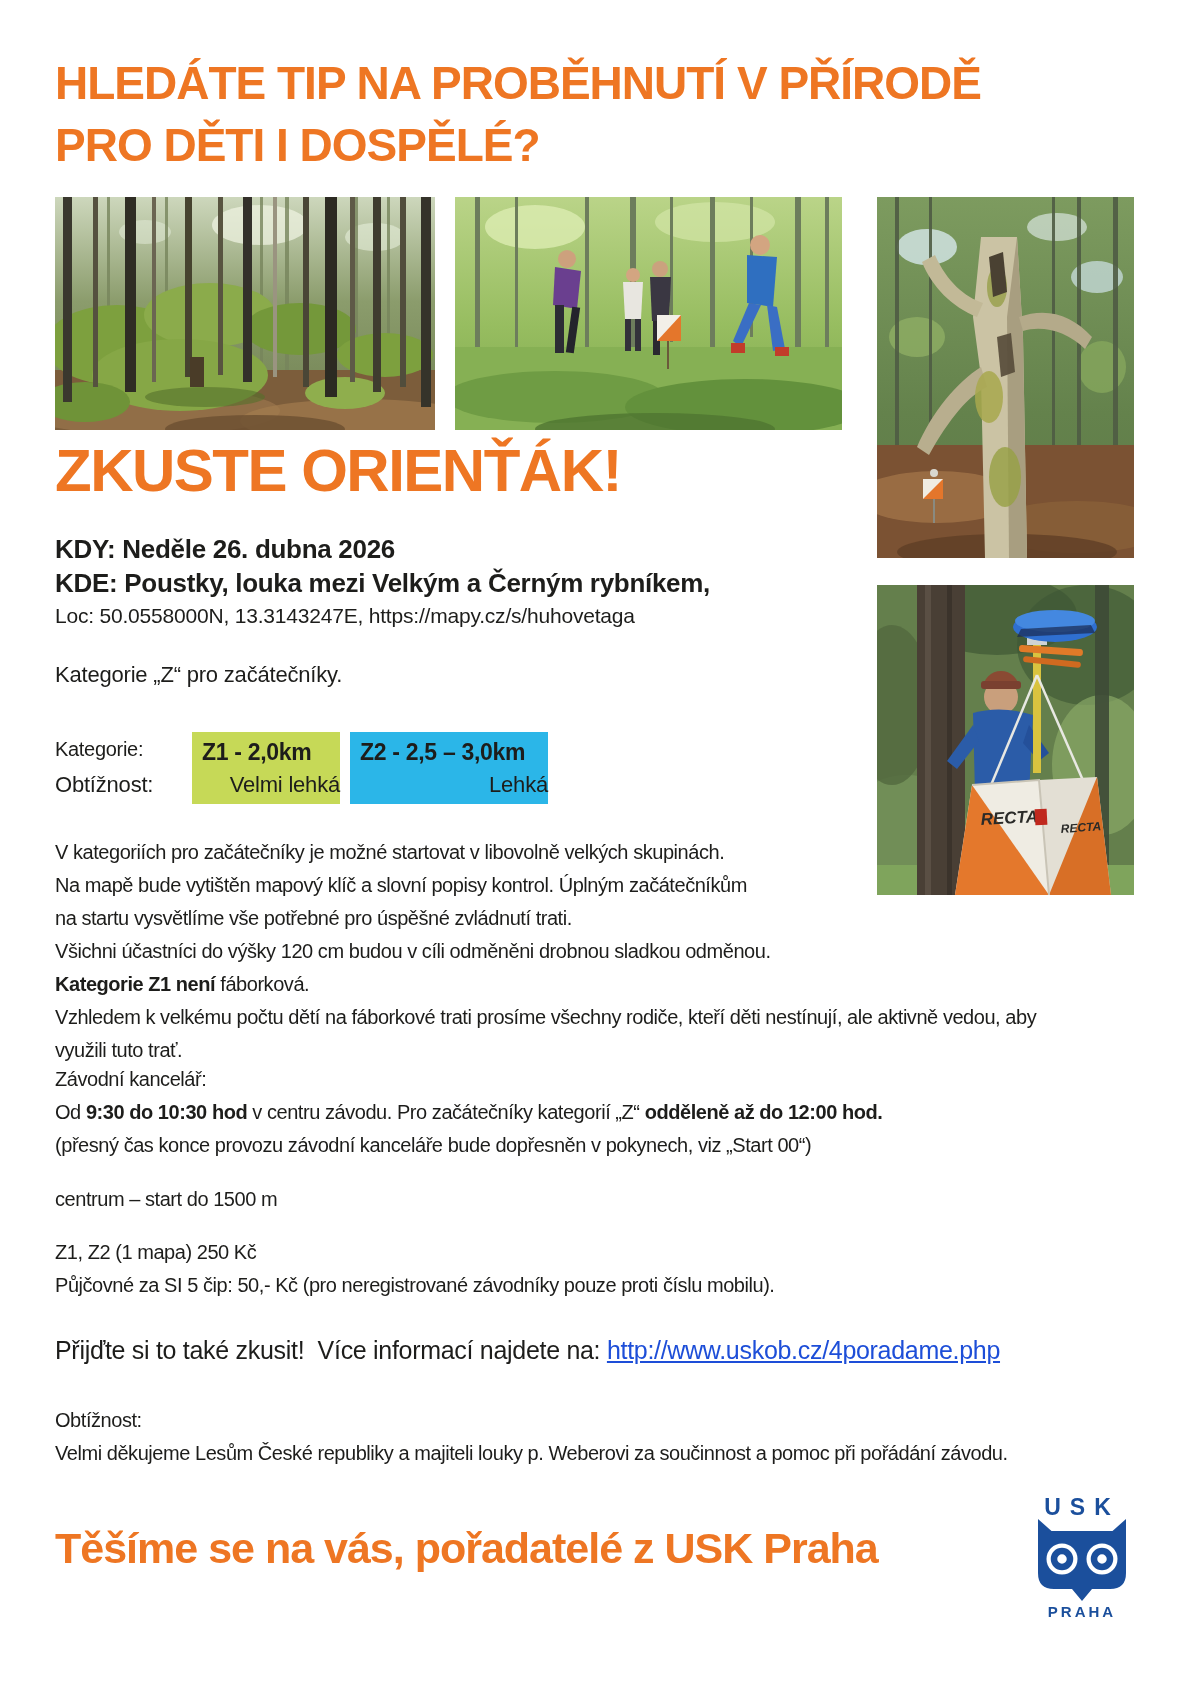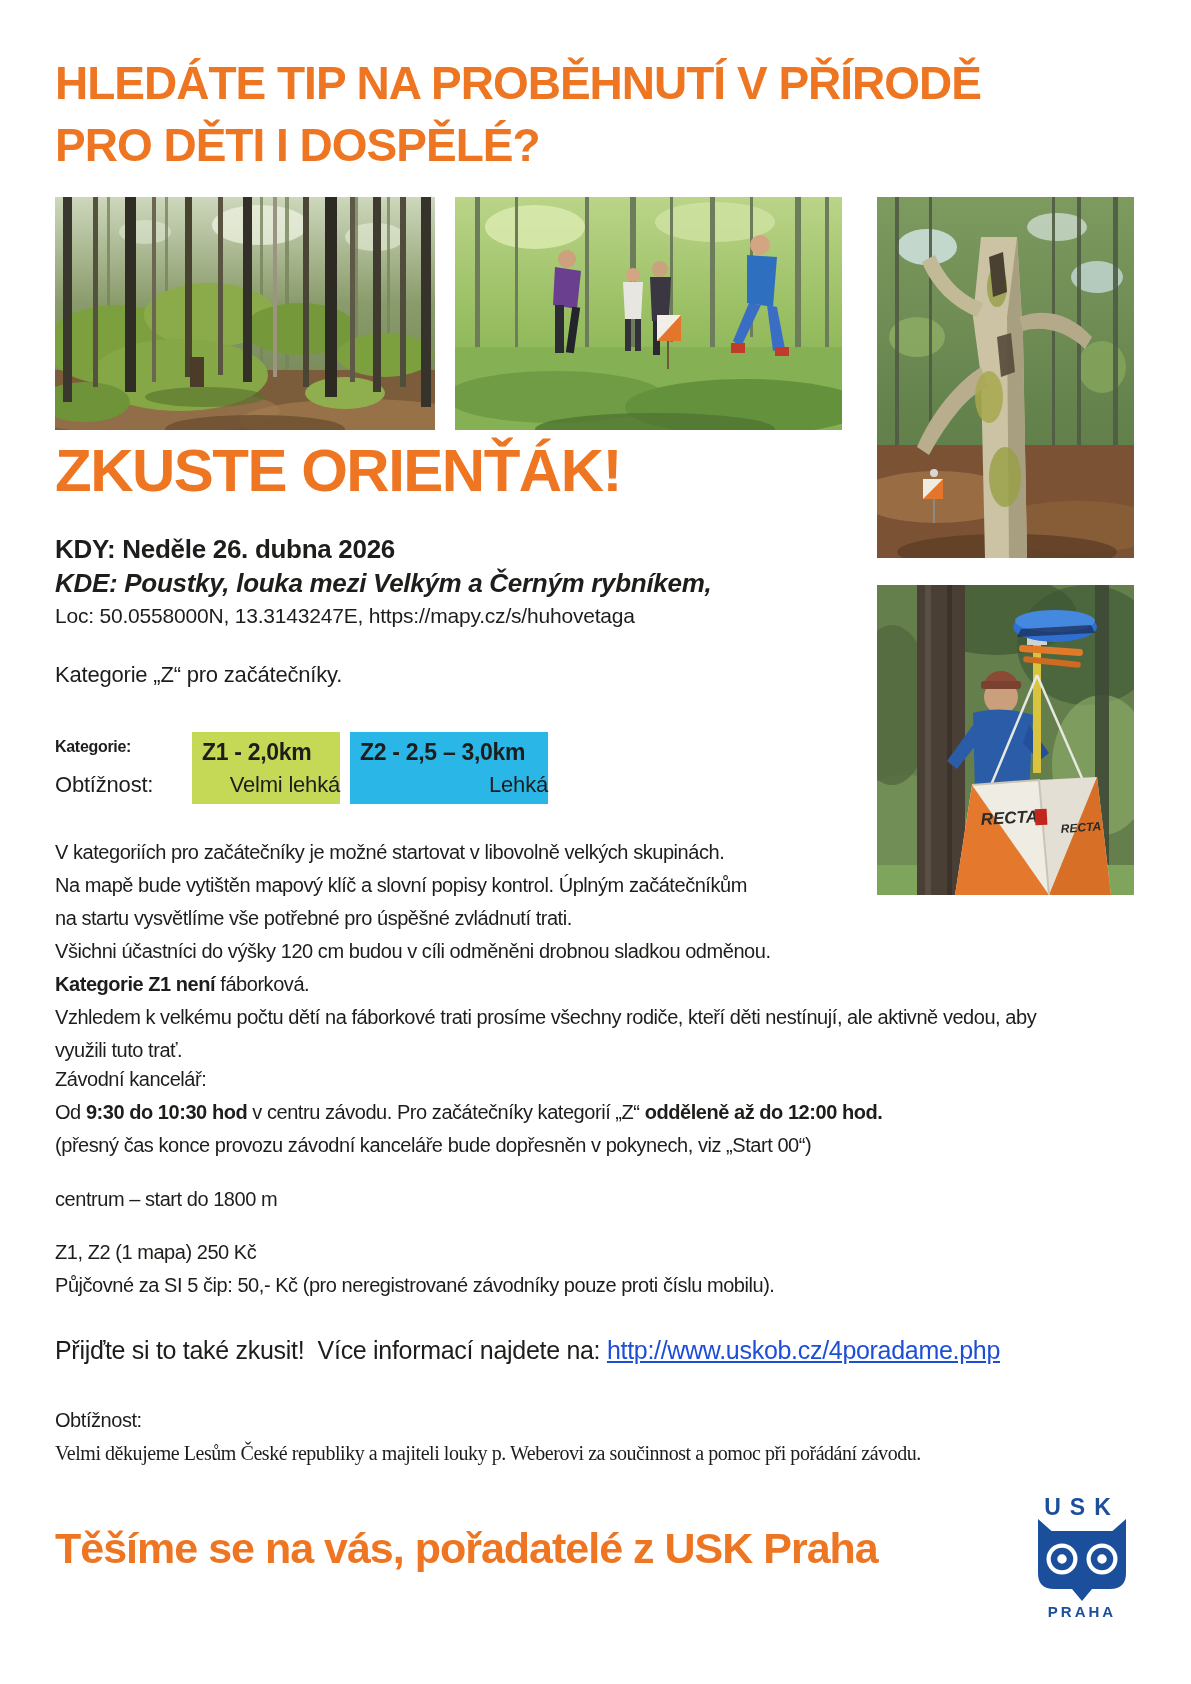--- a/index.html
+++ b/index.html
@@ -13,39 +13,39 @@
     font-size:46px;line-height:62px;font-weight:bold;letter-spacing:-1px;
     color:#ee7623;
   }
   .h2{
     left:55px;top:436px;
     font-size:60px;font-weight:bold;letter-spacing:-1.5px;color:#ee7623;
   }
   .photo{overflow:hidden;background:#89a06b;}
   .photo svg{display:block;width:100%;height:100%;}
   .kdy{left:55px;top:534px;font-size:26px;font-weight:bold;letter-spacing:-0.3px;}
-  .kde{left:55px;top:568px;font-size:26px;font-weight:bold;letter-spacing:-0.3px;font-style:italic;}
+  .kde{left:55px;top:568px;font-size:26px;font-weight:bold;letter-spacing:-0.3px;}
   .loc{left:55px;top:604px;font-size:21px;letter-spacing:-0.2px;}
   .katz{left:55px;top:662px;font-size:22px;letter-spacing:-0.2px;}
-  .cat-label1{left:55px;top:738px;font-size:16px;font-weight:bold;letter-spacing:-0.3px;}
+  .cat-label1{left:55px;top:738px;font-size:20px;font-weight:normal;letter-spacing:-0.3px;}
   .cat-label2{left:55px;top:772px;font-size:22px;letter-spacing:-0.2px;}
   .cat-box{top:732px;height:72px;box-sizing:border-box;padding:4px 0 0 10px;}
   .cat-box .nm{font-size:23px;font-weight:bold;letter-spacing:-0.3px;line-height:33px;}
   .cat-box .df{font-size:22px;letter-spacing:-0.2px;line-height:31px;text-align:right;}
   .box-z1{left:192px;width:148px;background:#c6d957;}
   .box-z2{left:350px;width:198px;background:#2bb6e8;}
   .body-text{font-size:20px;letter-spacing:-0.45px;line-height:33px;}
   .para{left:55px;top:836px;width:1105px;}
   .office{left:55px;top:1063px;width:1105px;}
   .centrum{left:55px;top:1183px;}
   .fees{left:55px;top:1236px;width:1105px;}
   .invite{left:55px;top:1336px;font-size:25px;letter-spacing:-0.3px;white-space:pre-wrap;}
   .invite a{color:#1d4ed8;text-decoration:underline;}
   .thanks-h{left:55px;top:1404px;}
-  .thanks-t{left:55px;top:1437px;width:1105px;font-family:Liberation Serif, serif;}
+  .thanks-t{left:55px;top:1437px;width:1105px;}
   .footer{
     left:55px;top:1524px;
     font-size:43px;font-weight:bold;letter-spacing:-1px;color:#ee7623;
   }
   .logo{left:1028px;top:1495px;width:108px;height:128px;}
   b{font-weight:bold;}
 </style>
 </head>
 <body>
 
@@ -288,21 +288,21 @@
     <div>Vzhledem k velkému počtu dětí na fáborkové trati prosíme všechny rodiče, kteří děti nestínují, ale aktivně vedou, aby</div>
     <div>využili tuto trať.</div>
   </div>
 
   <div class="abs body-text office">
     <div>Závodní kancelář:</div>
     <div><span>Od </span><b>9:30 do 10:30 hod</b><span> v centru závodu. Pro začátečníky kategorií „Z“ </span><b>odděleně až do 12:00 hod.</b></div>
     <div>(přesný čas konce provozu závodní kanceláře bude dopřesněn v pokynech, viz „Start 00“)</div>
   </div>
 
-  <div class="abs body-text centrum">centrum – start do 1800 m</div>
+  <div class="abs body-text centrum">centrum – start do 1500 m</div>
 
   <div class="abs body-text fees">
     <div>Z1, Z2 (1 mapa) 250 Kč</div>
     <div>Půjčovné za SI 5 čip: 50,- Kč (pro neregistrované závodníky pouze proti číslu mobilu).</div>
   </div>
 
   <div class="abs invite"><span>Přijďte si to také zkusit!  Více informací najdete na: </span><a href="#">http://www.uskob.cz/4poradame.php</a></div>
 
   <div class="abs body-text thanks-h">Obtížnost:</div>
   <div class="abs body-text thanks-t">Velmi děkujeme Lesům České republiky a majiteli louky p. Weberovi za součinnost a pomoc při pořádání závodu.</div>

